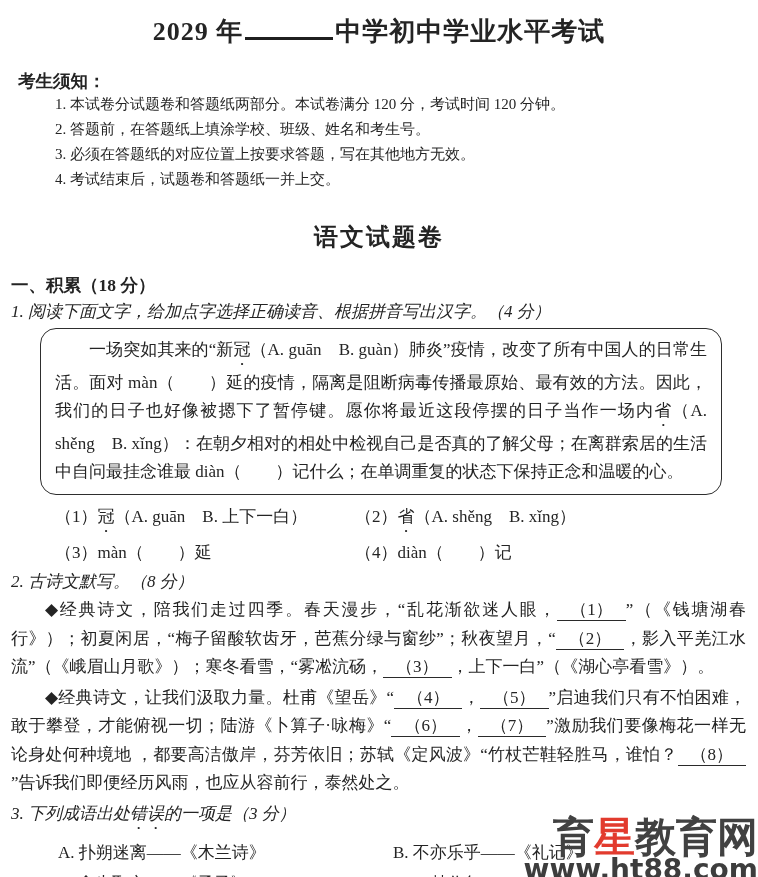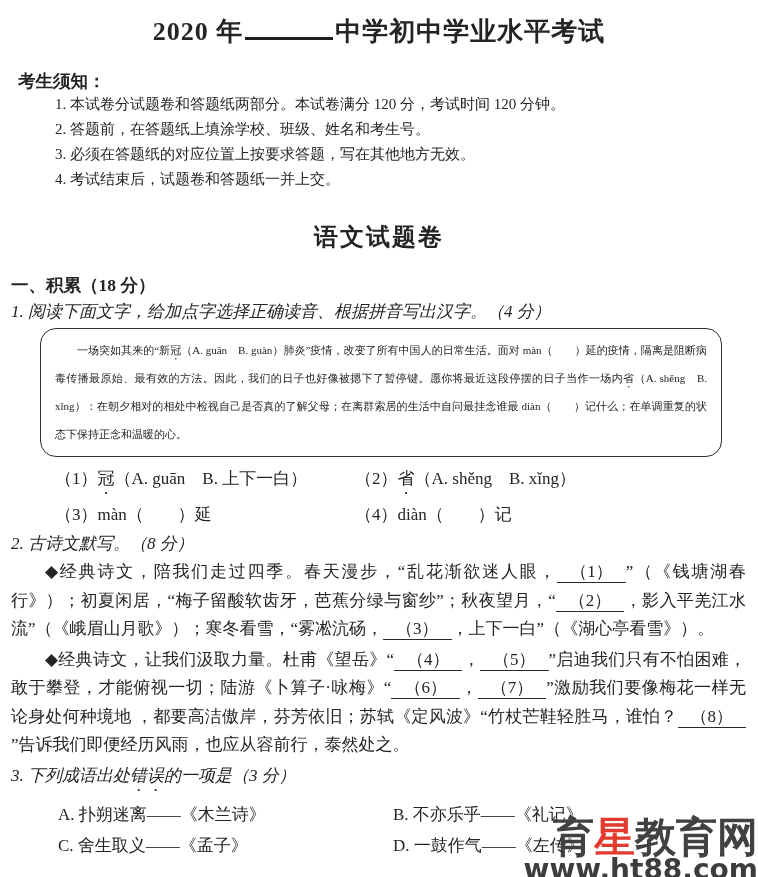--- a/index.html
+++ b/index.html
@@ -52,21 +52,21 @@
     margin:4px 14px 0 11px;
     font-style:italic;
   }
 
   
   .passage-box{
     margin:4px 36px 0 40px;
     border:1.6px solid #2e2e2e;
     border-radius:16px;
     padding:7px 14px 8px 14px;
-    font-size:11px;line-height:28px;
+    font-size:17px;line-height:28px;
   }
   .passage-text{display:block;text-indent:2em;text-align:justify;}
 
   
   .q1-options{
     display:grid;grid-template-columns:300px auto;
     margin:8px 14px 0 55px;
     font-size:17px;line-height:27px;row-gap:3px;
   }
 
@@ -115,21 +115,21 @@
   .watermark-url{
     font-size:28px;font-weight:800;line-height:26px;
     color:#3d3d3d;letter-spacing:0px;
   }
 </style>
 </head>
 <body>
 
 <div class="page">
 
-  <h1 class="exam-title"><span>2020 年</span><span class="title-blank"></span><span>中学初中学业水平考试</span></h1>
+  <h1 class="exam-title"><span>2029 年</span><span class="title-blank"></span><span>中学初中学业水平考试</span></h1>
 
   <div class="notice">
     <div class="notice-heading">考生须知：</div>
     <div class="notice-item">1. 本试卷分试题卷和答题纸两部分。本试卷满分 120 分，考试时间 120 分钟。</div>
     <div class="notice-item">2. 答题前，在答题纸上填涂学校、班级、姓名和考生号。</div>
     <div class="notice-item">3. 必须在答题纸的对应位置上按要求答题，写在其他地方无效。</div>
     <div class="notice-item">4. 考试结束后，试题卷和答题纸一并上交。</div>
   </div>
 
   <h2 class="subject-title">语文试题卷</h2>

